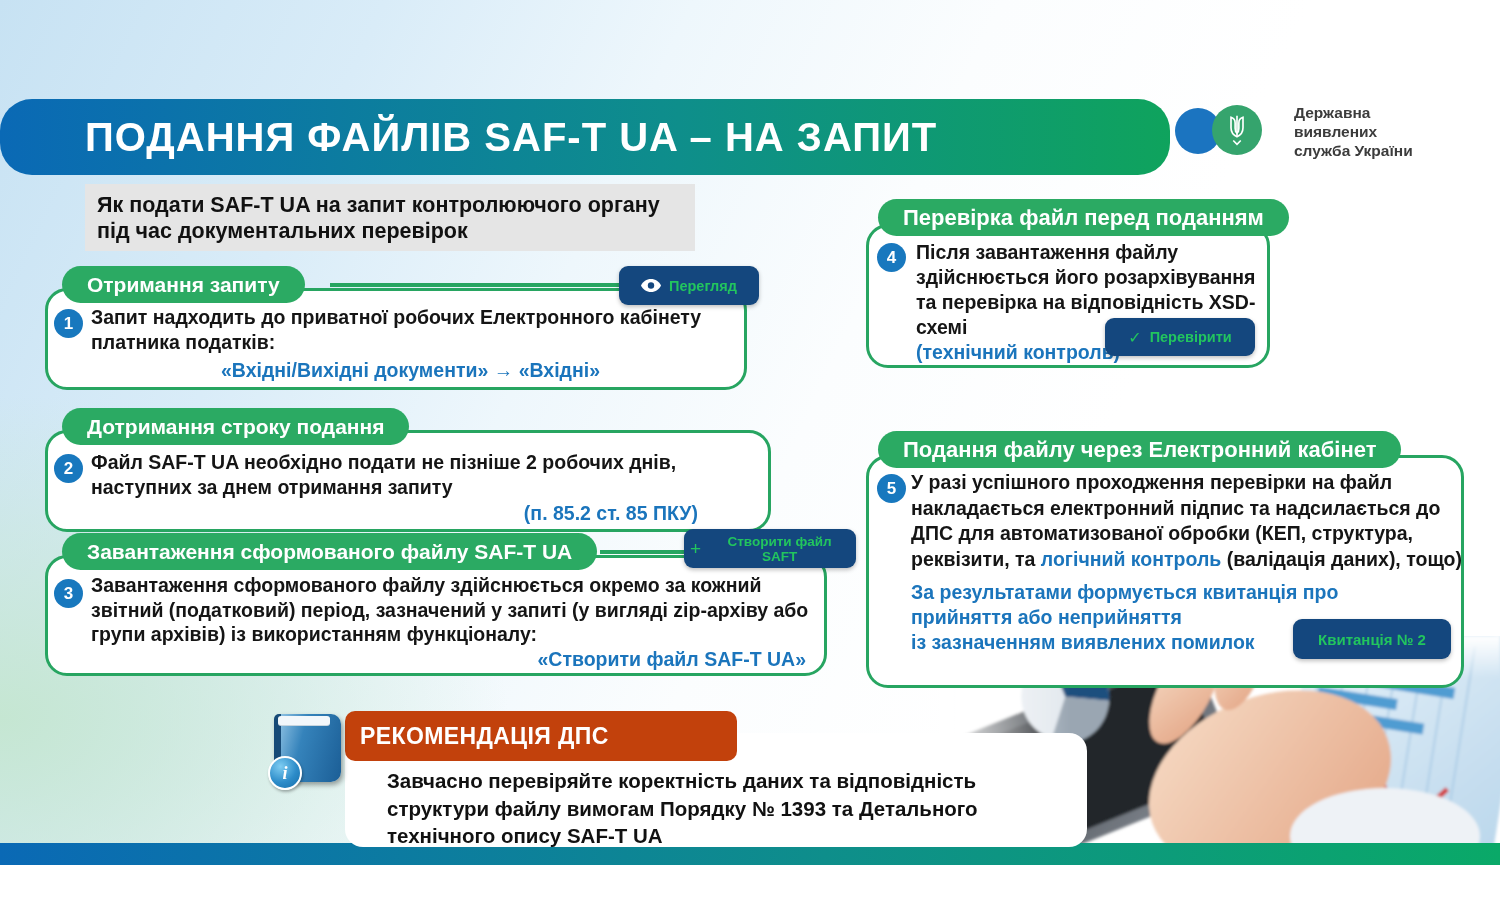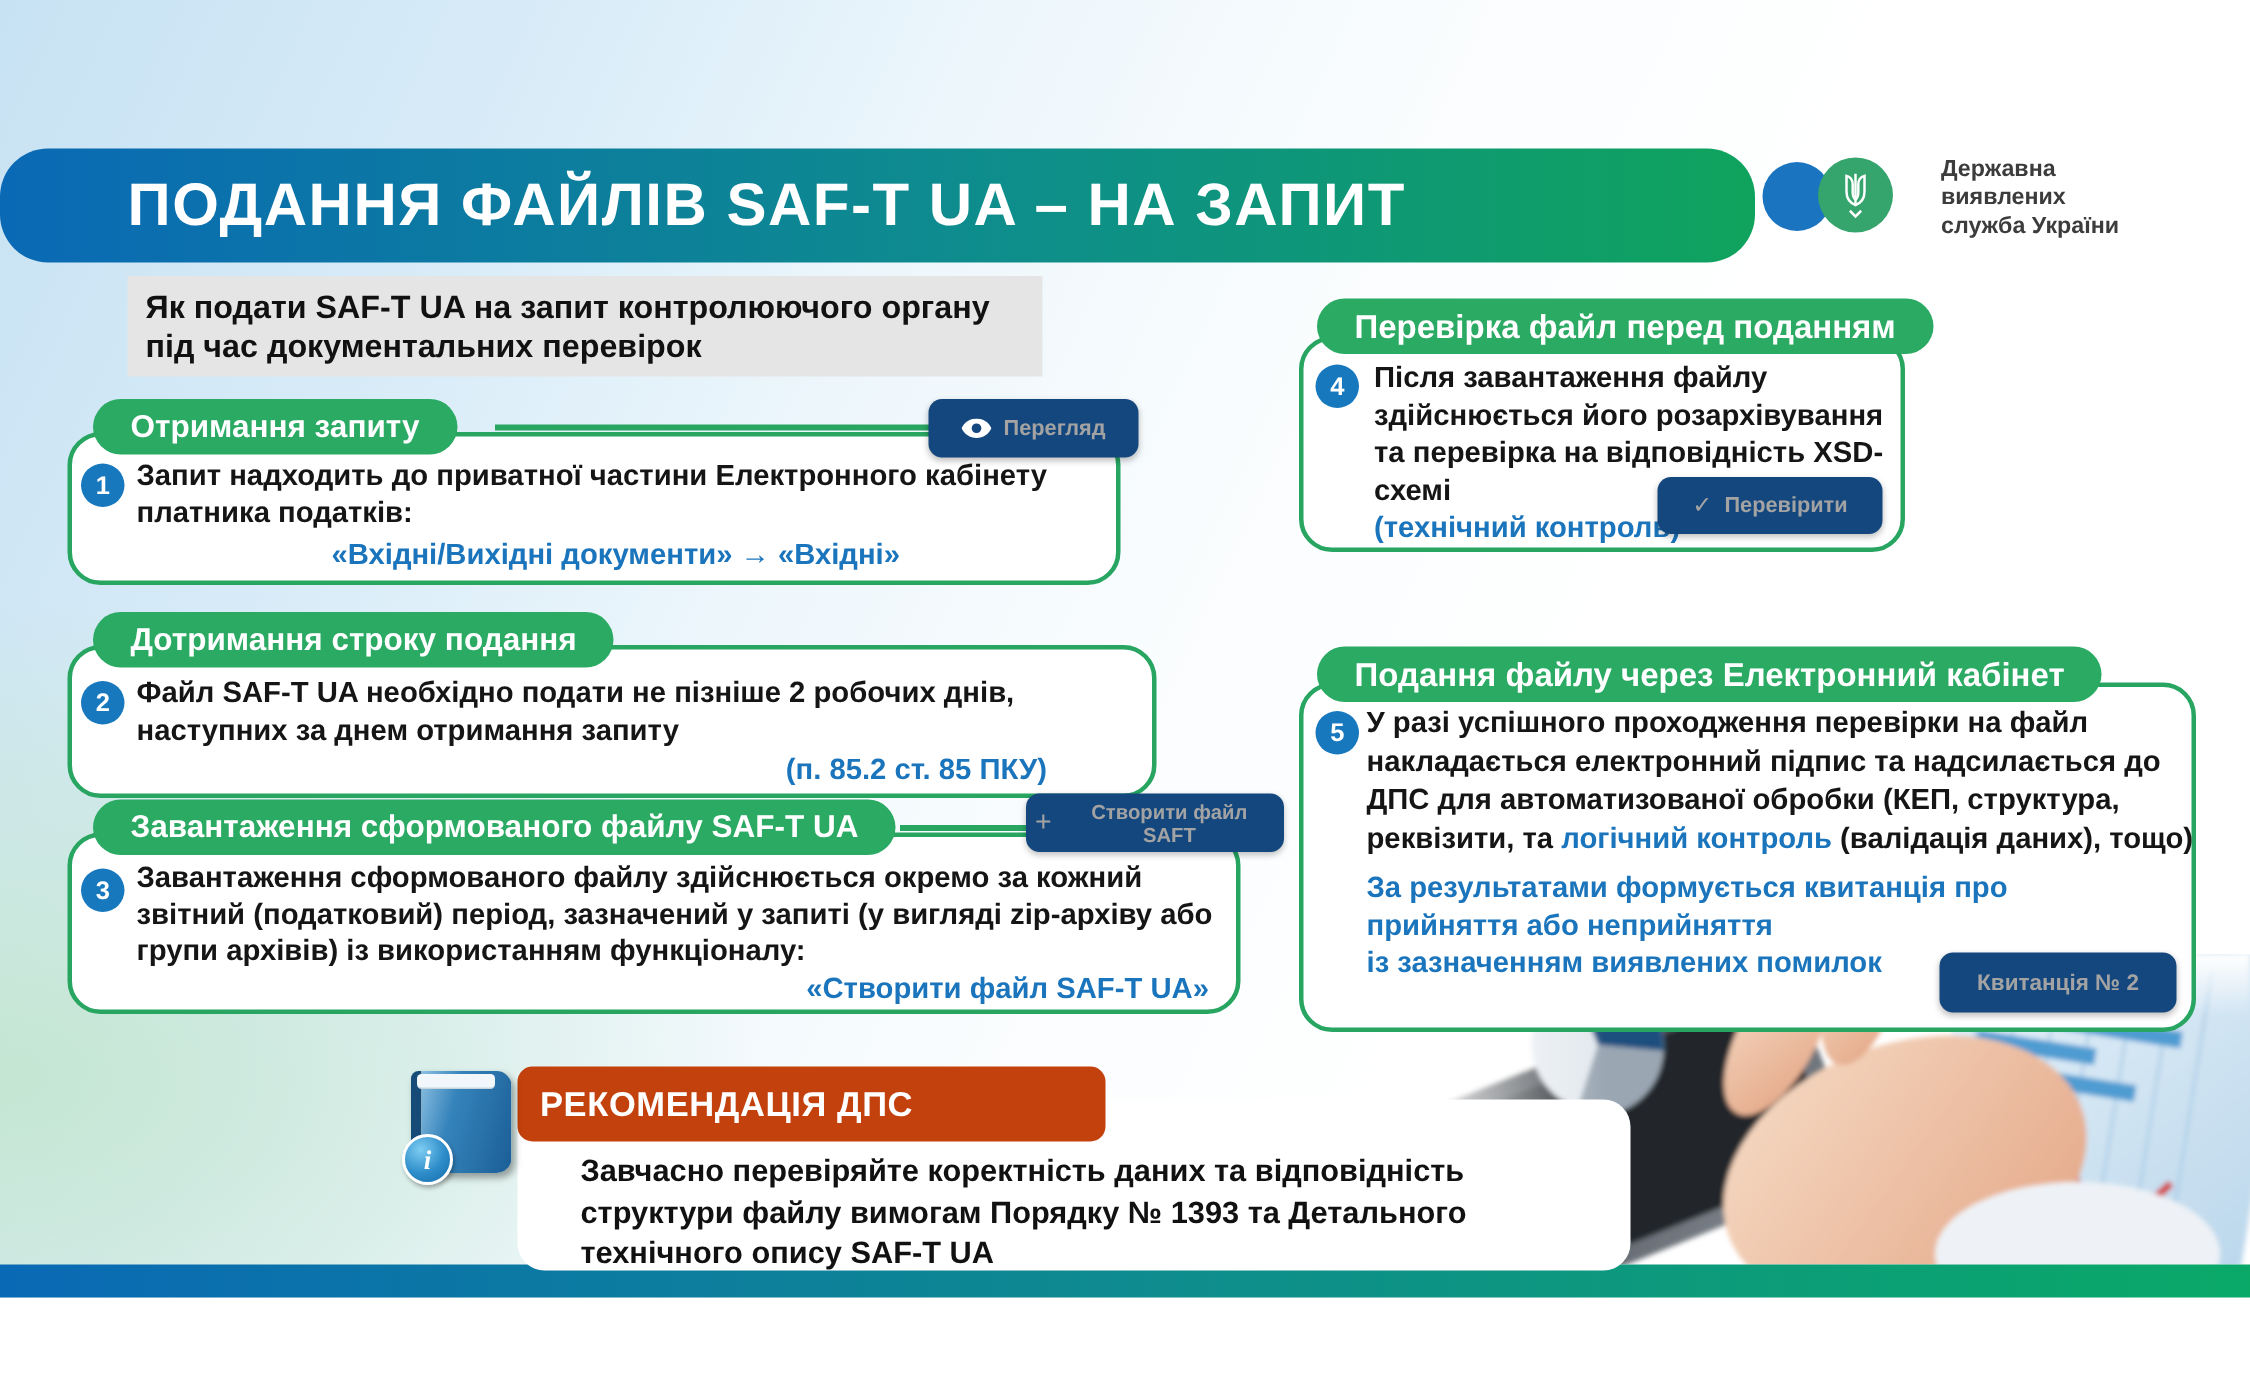--- a/index.html
+++ b/index.html
@@ -30,21 +30,21 @@
   
   .pill{position:absolute;height:37px;line-height:37px;border-radius:19px;background:#2baa63;
     color:#fff;font-weight:bold;font-size:21px;padding:0 25px;z-index:5;white-space:nowrap;}
   .pill.big{font-size:22px;}
   .box{position:absolute;background:#fff;border:3.5px solid #27a561;border-radius:22px;z-index:4;box-sizing:border-box;}
   .num{position:absolute;width:29px;height:29px;border-radius:50%;background:#1878be;color:#fff;
     font-weight:bold;font-size:17px;display:flex;align-items:center;justify-content:center;z-index:6;}
   .btxt{font-size:19.5px;font-weight:bold;color:#151515;line-height:25px;}
   .blue{color:#1b75bc;}
   .connector{position:absolute;height:4px;background:#27a561;z-index:3;}
-  .navy-btn{position:absolute;background:#14477e;color:#a3a3a3;border:none;border-radius:9px;
+  .navy-btn{position:absolute;background:#14477e;color:#22c55e;border:none;border-radius:9px;
     font-family:"Liberation Sans",sans-serif;font-weight:bold;display:flex;align-items:center;
     justify-content:center;gap:8px;z-index:7;cursor:pointer;box-shadow:0 2px 4px rgba(0,0,0,.25);}
   
   .rec-white{position:absolute;left:345px;top:733px;width:742px;height:114px;background:#fff;
     border-radius:18px;z-index:4;box-sizing:border-box;}
   .rec-white p{margin:34px 20px 0 42px;font-size:20.5px;font-weight:bold;color:#111;
     line-height:27.5px;width:660px;}
   .rec-banner{position:absolute;left:345px;top:711px;width:392px;height:50px;background:#c2410c;
     border-radius:10px;z-index:5;display:flex;align-items:center;padding-left:15px;box-sizing:border-box;}
   .rec-banner span{color:#fff;font-size:23px;font-weight:bold;letter-spacing:.4px;}
@@ -166,21 +166,21 @@
       <svg width="20" height="13" viewBox="0 0 20 13">
           <path d="M10 0C5.5 0 1.9 2.6 0 6.5 1.9 10.4 5.5 13 10 13s8.1-2.6 10-6.5C18.1 2.6 14.5 0 10 0z" fill="#fff"></path>
           <circle cx="10" cy="6.5" r="3.2" fill="#14477e"></circle>
         </svg>
     </span>
     <span>Перегляд</span>
   </button>
   <div class="box" style="left:45px;top:288px;width:702px;height:102px;">
     <div class="num" style="left:6px;top:18px;">1</div>
     <div style="margin:14px 14px 0 43px;">
-      <div class="btxt" style="width:645px;">Запит надходить до приватної частини Електронного кабінету платника податків:</div>
+      <div class="btxt" style="width:645px;">Запит надходить до приватної робочих Електронного кабінету платника податків:</div>
       <div class="btxt blue" style="text-align:center;margin-top:3px;">«Вхідні/Вихідні документи» → «Вхідні»</div>
     </div>
   </div>
 
   <div class="pill" style="left:62px;top:408px;">Дотримання строку подання</div>
   <div class="box" style="left:45px;top:430px;width:726px;height:102px;">
     <div class="num" style="left:6px;top:21px;">2</div>
     <div style="margin:17px 14px 0 43px;">
       <div class="btxt" style="width:660px;">Файл SAF-T UA необхідно подати не пізніше 2 робочих днів, наступних за днем отримання запиту</div>
       <div class="btxt blue" style="text-align:right;padding-right:56px;margin-top:1px;">(п. 85.2 ст. 85 ПКУ)</div>
@@ -215,21 +215,21 @@
   </div>
 
   <div class="pill big" style="left:878px;top:431px;">Подання файлу через Електронний кабінет</div>
   <div class="box" style="left:866px;top:455px;width:598px;height:233px;">
     <div class="num" style="left:8px;top:16px;">5</div>
     <div style="margin:12px 10px 0 42px;">
       <div class="btxt" style="width:556px;line-height:25.5px;"><span>У разі успішного проходження перевірки на файл накладається електронний підпис та надсилається до ДПС для автоматизованої обробки (КЕП, структура, реквізити, та </span><span class="blue">логічний контроль</span><span> (валідація даних), тощо)</span></div>
       <div class="btxt blue" style="width:470px;margin-top:8px;">За результатами формується квитанція про прийняття або неприйняття</div>
       <div class="btxt blue" style="width:470px;">із зазначенням виявлених помилок</div>
     </div>
-    <button class="navy-btn" style="right:10px;bottom:10px;width:158px;height:40px;font-size:15px;">
+    <button class="navy-btn" style="right:10px;bottom:26px;width:158px;height:40px;font-size:15px;">
       <span>Квитанція № 2</span>
     </button>
   </div>
 
   <div class="rec-white">
     <p>Завчасно перевіряйте коректність даних та відповідність структури файлу вимогам Порядку № 1393 та Детального технічного опису SAF-T UA</p>
   </div>
   <div class="rec-banner">
     <span>РЕКОМЕНДАЦІЯ ДПС</span>
   </div>

